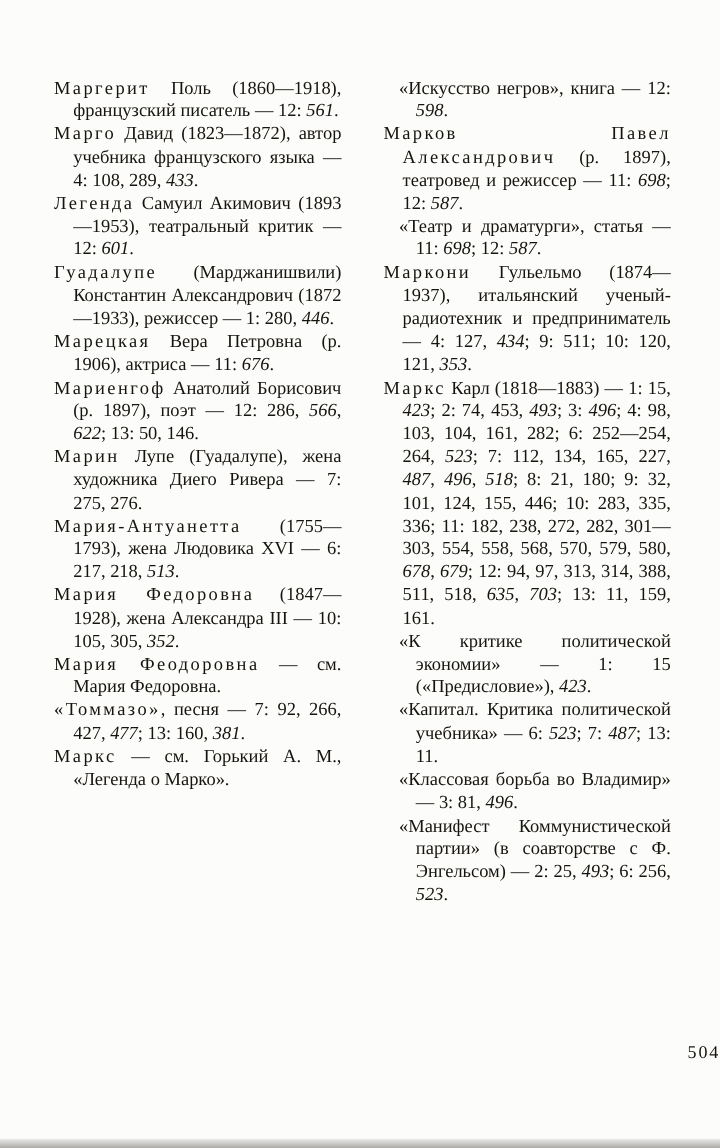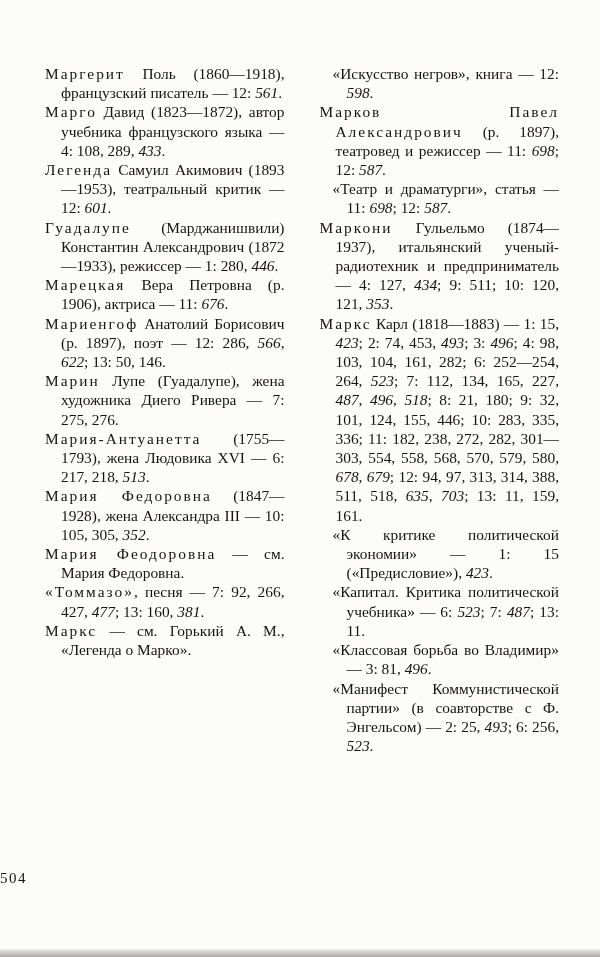--- a/index.html
+++ b/index.html
@@ -32,21 +32,21 @@
   .entry.sub {
     padding-left: 27px;
     text-indent: -14px;
   }
   .sp { letter-spacing: 2px; }
   .i  { font-style: italic; }
   .folio {
     position: absolute;
     top: 870px; left: 0;
     width: 100%;
-    text-align: left;
+    text-align: right;
     font-size: 15px;
     letter-spacing: 1.5px;
   }
   .scan-edge {
     position: absolute;
     bottom: 0; left: 0;
     width: 100%; height: 8px;
     background: linear-gradient(#ececea, #a9a8a5);
   }
 </style>

